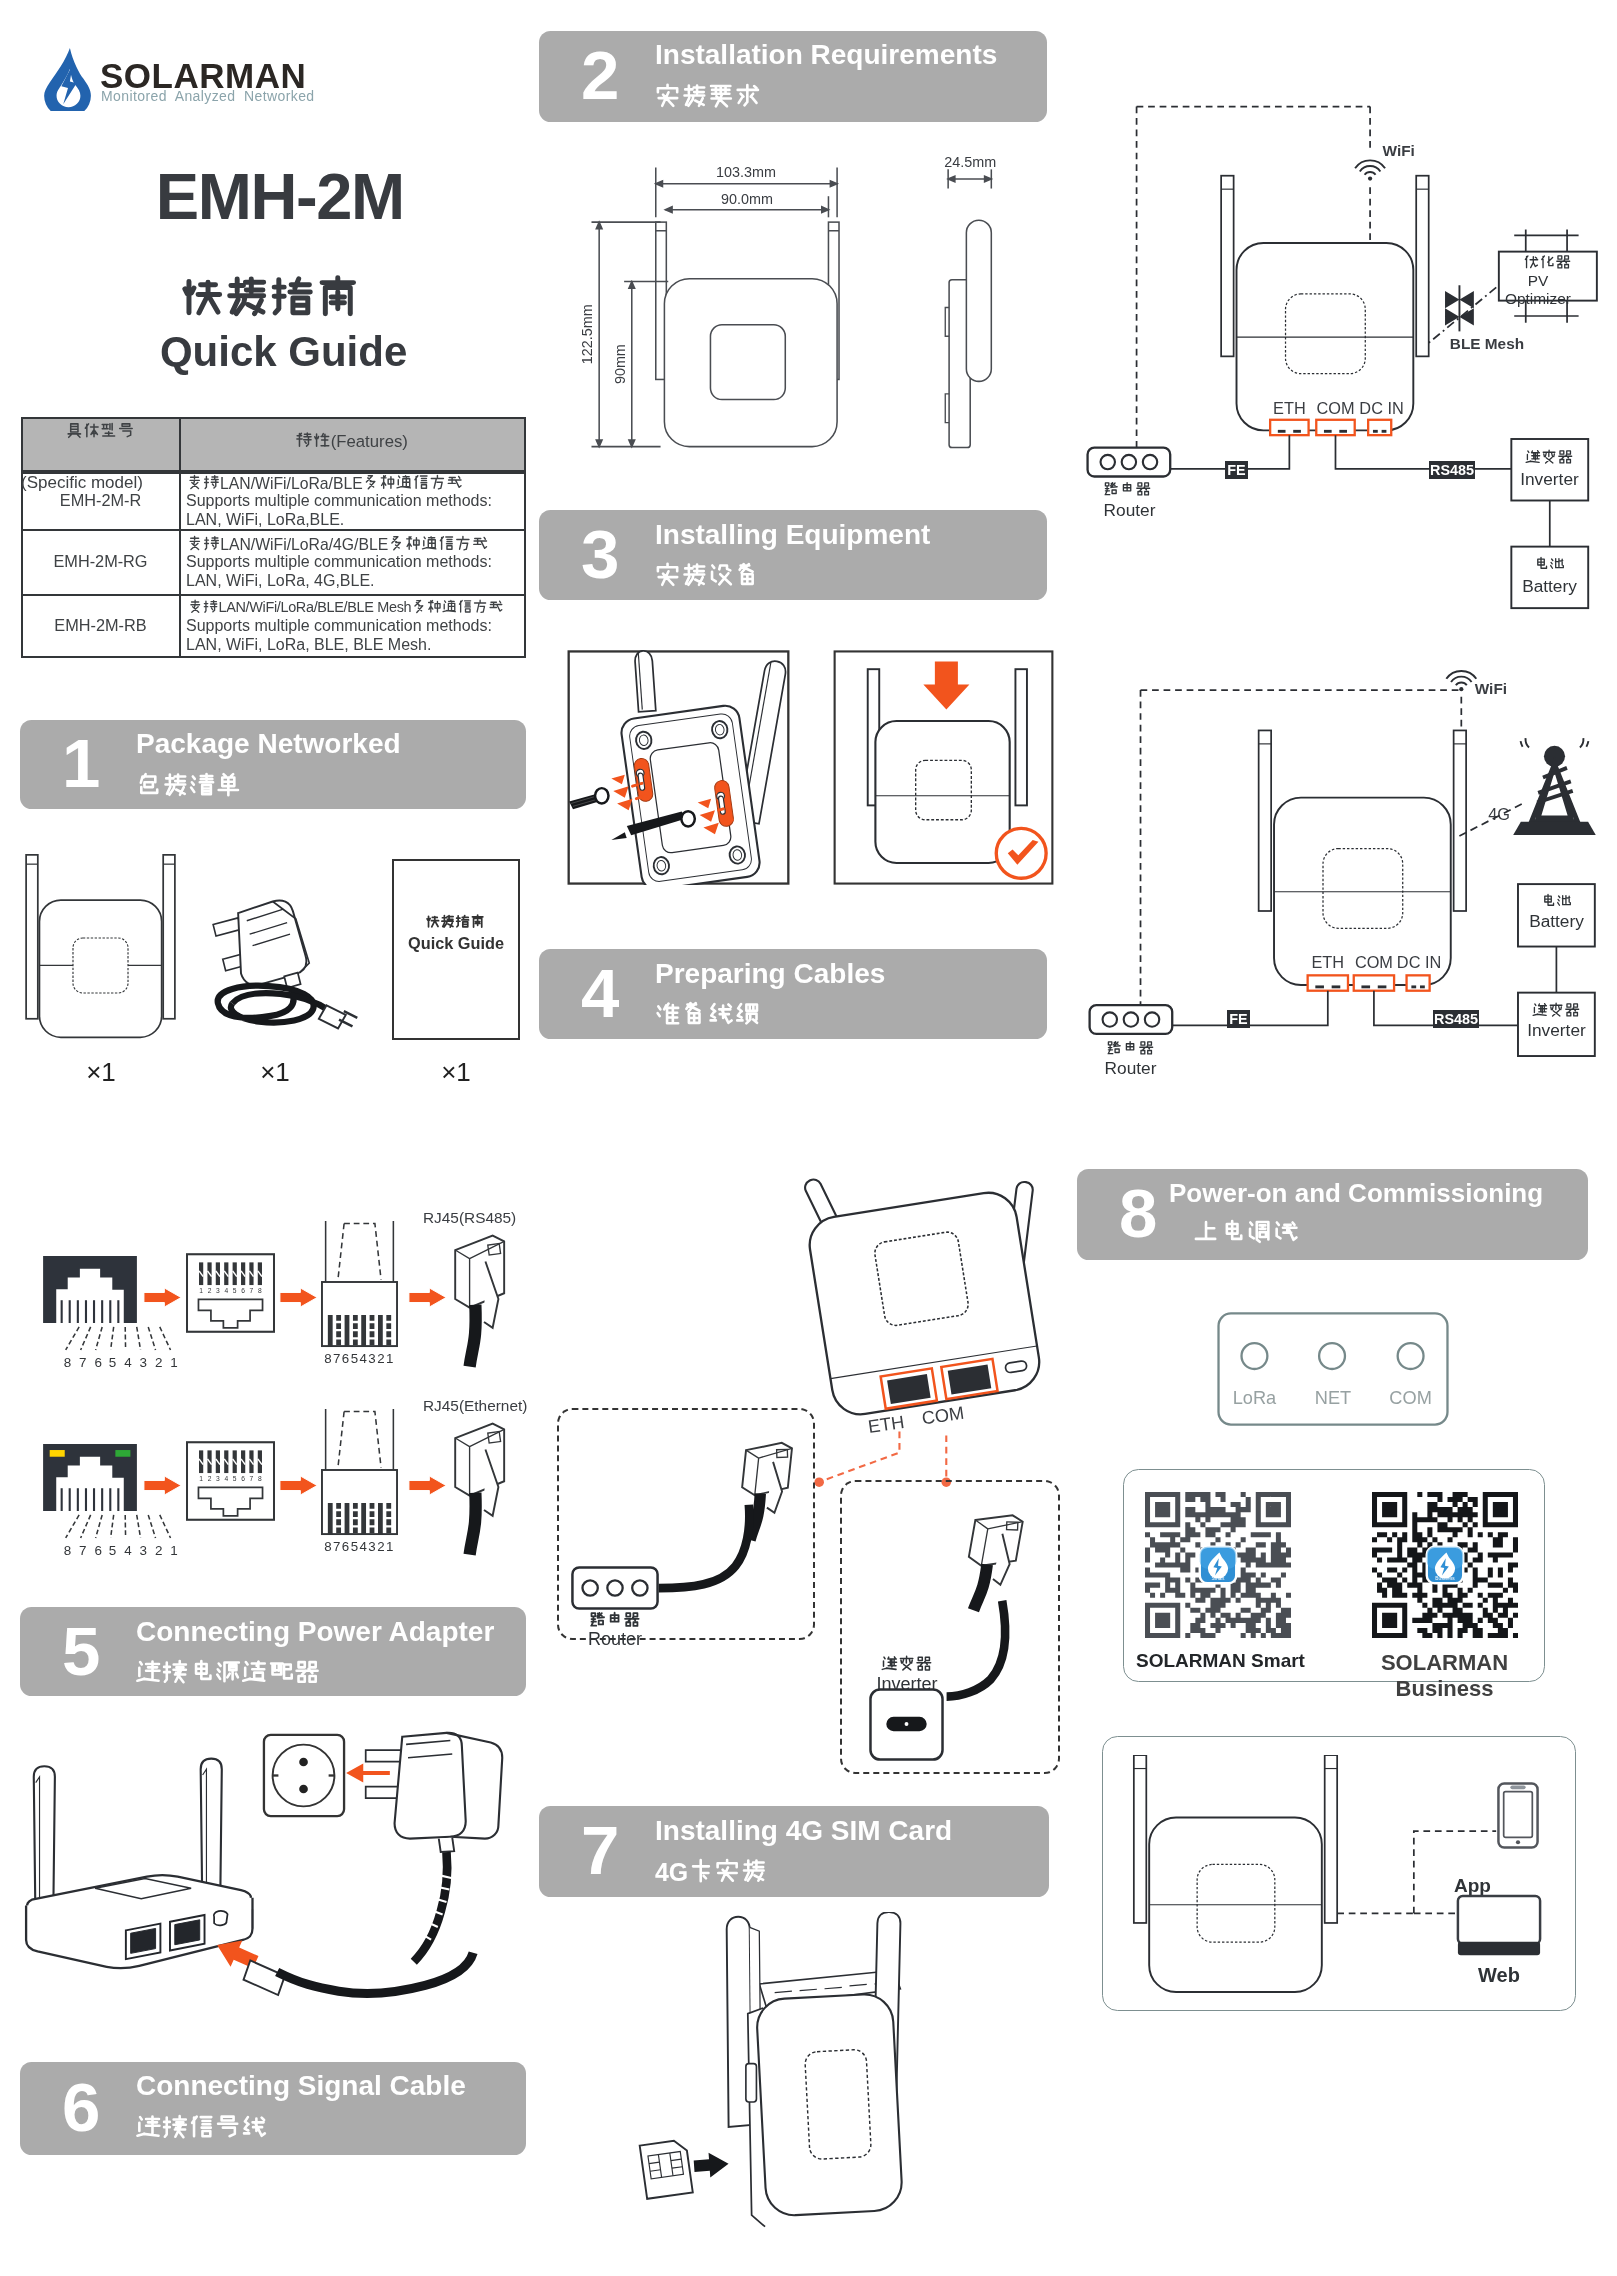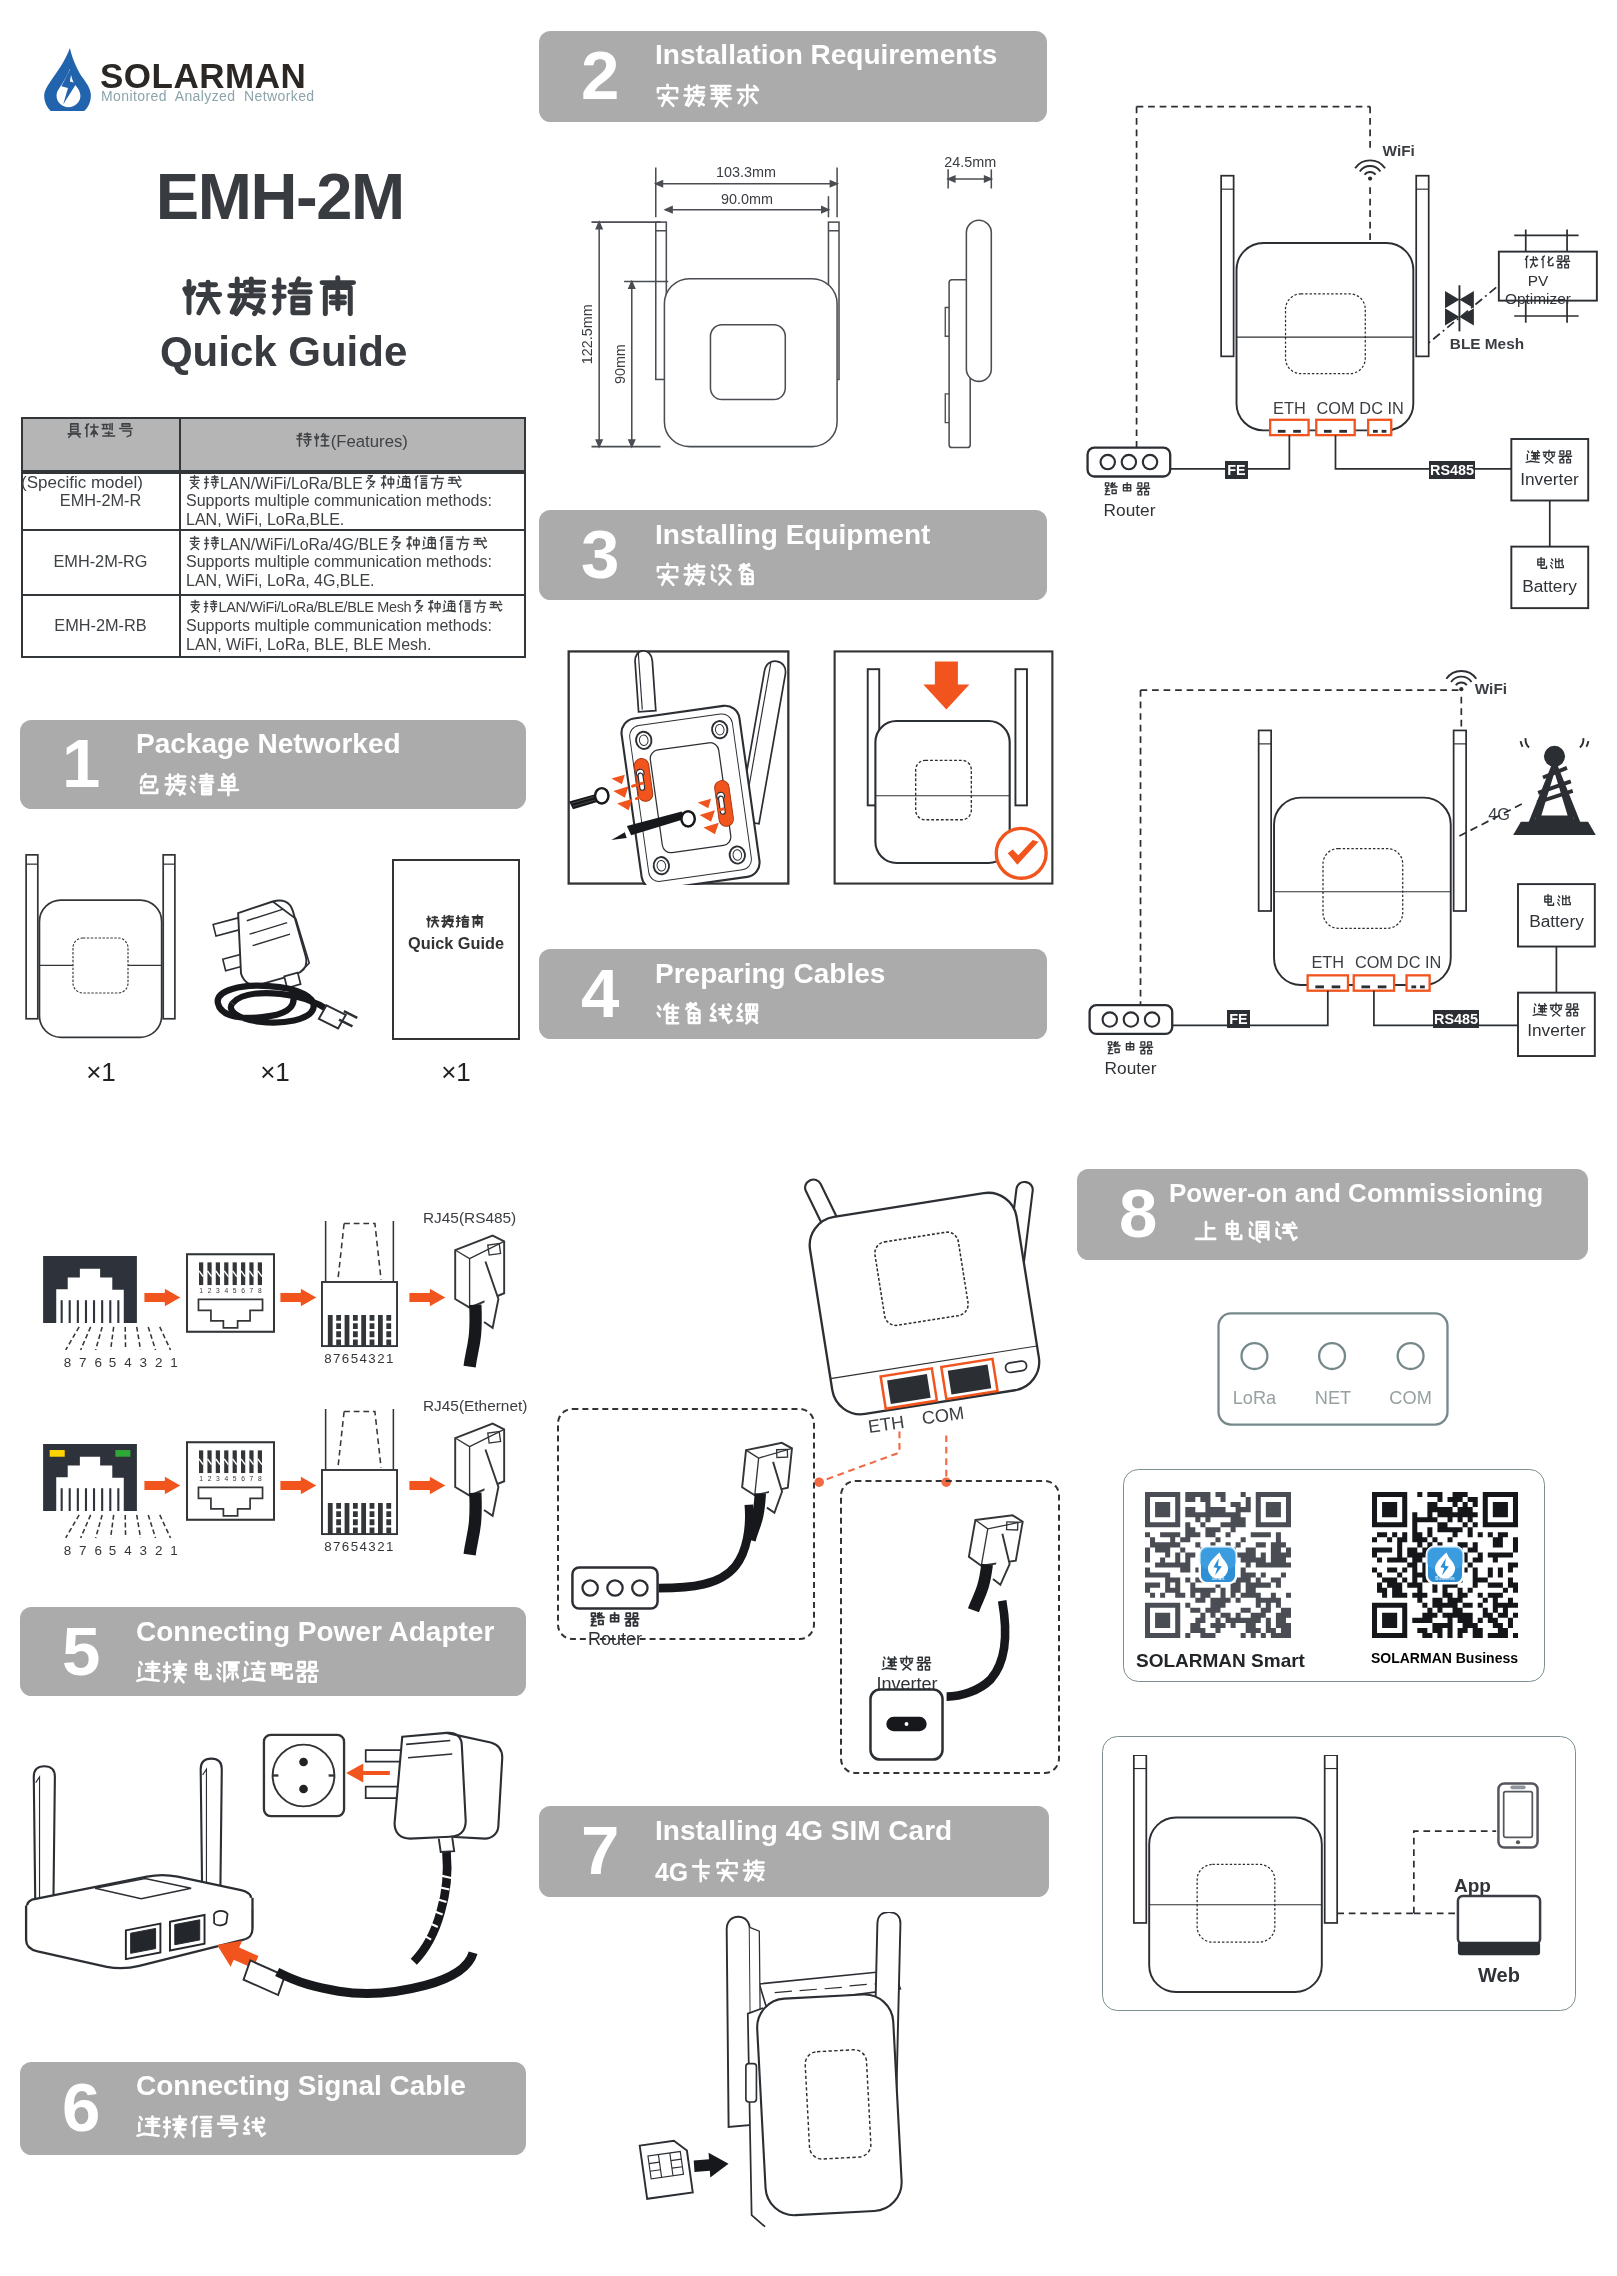--- a/index.html
+++ b/index.html
@@ -888,21 +888,21 @@
 <svg class="abs" style="left:1372px;top:1492px" width="146" height="146" viewBox="0 0 152 152">
     <g>
       <rect x="57" y="57" width="38" height="38" rx="8" fill="#2f8fd4" stroke="#fff" stroke-width="2.5"></rect>
       <rect x="57" y="57" width="38" height="23" rx="8" fill="#45a7e8" fill-opacity="0.55"></rect>
       <path d="M77.5 63 C70.5 69.5 65.5 74.5 65.5 80 A10.5 10 0 0 0 86.5 80 C86.5 75.2 82.5 71.2 80 68 z" fill="#fff"></path>
       <path d="M76.8 69 L71.2 78.4 L75.2 79.2 L72.8 87 L80 77.6 L76 76.8 z" fill="#2f8fd4"></path>
       <text x="76" y="91.5" font-size="5" fill="#fff" text-anchor="middle" font-family="Liberation Sans">Business</text>
     </g>
   </svg>
 <div class="abs" style="left:1134px;top:1650px;font-size:19px;color:#232629;font-weight:700;width:173px;text-align:center;">SOLARMAN Smart</div>
-<div class="abs" style="left:1339px;top:1650px;font-size:14px;color:#000000;font-weight:700;width:211px;text-align:center;">SOLARMAN Business</div>
+<div class="abs" style="left:1339px;top:1650px;font-size:22px;color:#404040;font-weight:700;width:211px;text-align:center;">SOLARMAN Business</div>
 
 <div class="abs" style="left:1102px;top:1736px;width:474px;height:275px;border:1.9px solid #7d8f90;border-radius:15.4px;box-sizing:border-box"></div>
 
 <svg class="abs" style="left:1130px;top:1755px" width="211" height="240" viewBox="0 0 220 250">
     <g stroke="#2b2e33" fill="#fff">
       <rect x="4" y="0" width="13" height="175" stroke-width="1.8"></rect>
       <line x1="4" y1="14" x2="17" y2="14" stroke-width="1.2"></line>
       <rect x="203" y="0" width="13" height="175" stroke-width="1.8"></rect>
       <line x1="203" y1="14" x2="216" y2="14" stroke-width="1.2"></line>
       <rect x="20" y="65" width="180" height="182" rx="28" stroke-width="2" fill="#fff"></rect>

